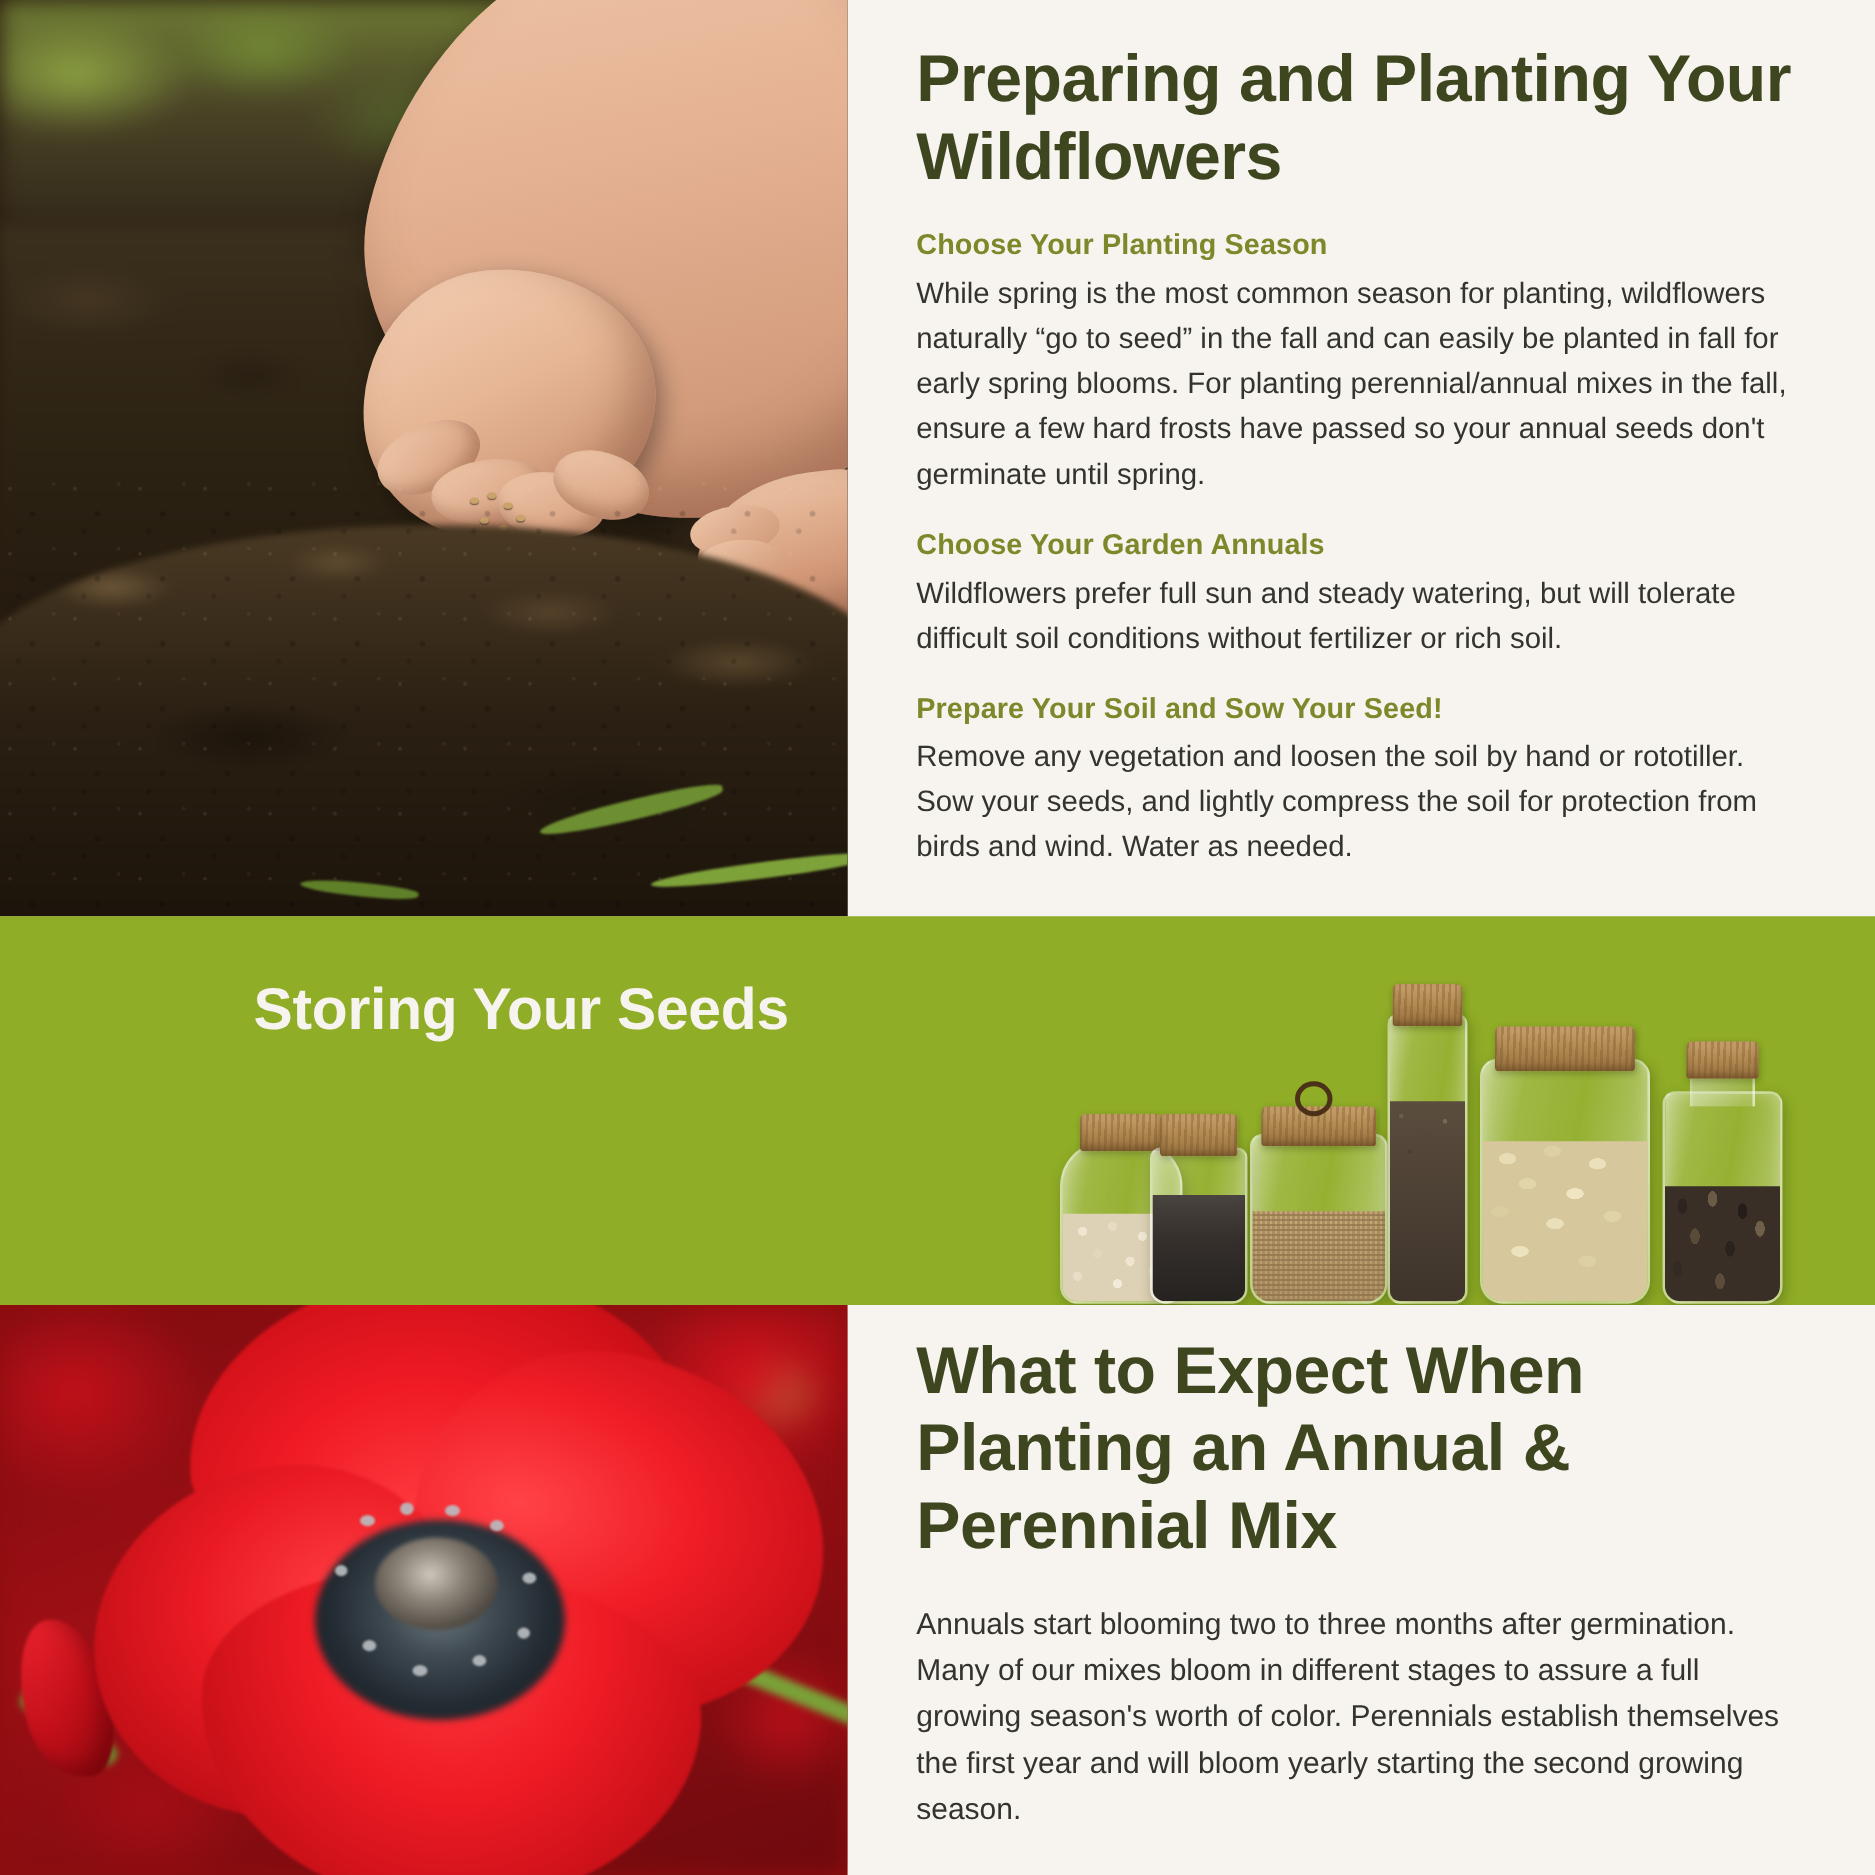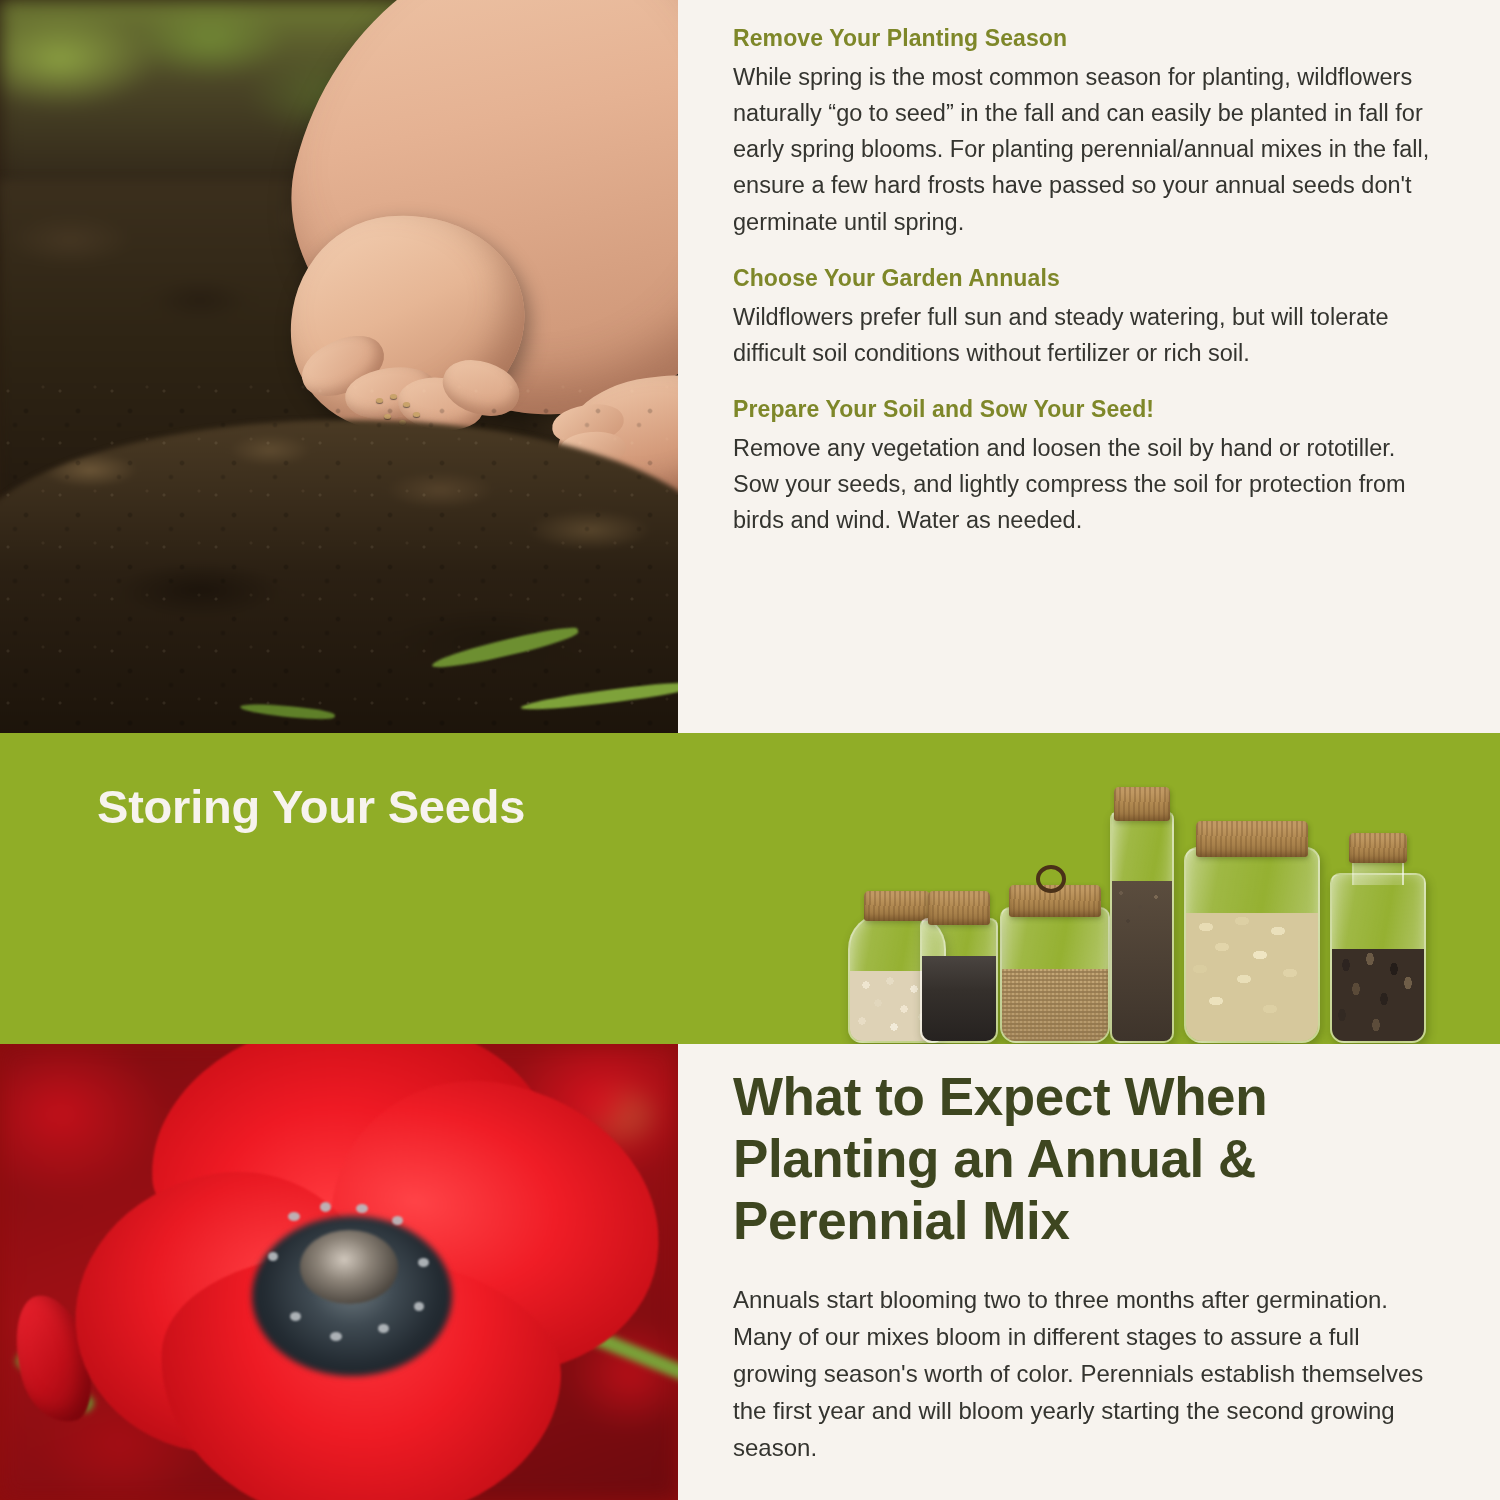--- a/index.html
+++ b/index.html
@@ -109,21 +109,21 @@
     color:#7e8729;font-weight:bold;font-size:23px;line-height:1.3;
     margin:0;padding-top:24px;letter-spacing:.1px;
   }
   .body-p{
     color:#34342f;font-size:23.5px;line-height:1.54;margin:0;padding-top:5px;
     max-width:706px;
   }
 
   
   .sec2{position:absolute;left:0;top:733px;width:1500px;height:311px;background:#90ad27;overflow:hidden;}
-  .sec2-text{position:absolute;left:97px;top:48px;width:640px;}
+  .sec2-text{position:absolute;left:97px;top:48px;width:640px;text-align:center;}
   .h2{color:#f7f3ee;font-weight:bold;font-size:47px;line-height:1.1;margin:0;letter-spacing:-.2px;}
   .green-p{color:#f4f2e4;font-size:23.5px;line-height:1.56;margin:0;padding-top:22px;max-width:632px;}
 
   .jars{position:absolute;left:848px;top:10px;width:600px;height:300px;}
   .jar{position:absolute;bottom:0;}
   .jar .glass{
     position:absolute;bottom:0;left:0;width:100%;
     background:linear-gradient(100deg,rgba(255,255,255,.46) 0%,rgba(255,255,255,.14) 22%,rgba(255,255,255,.05) 52%,rgba(255,255,255,.30) 88%,rgba(255,255,255,.10) 100%);
     border:2px solid rgba(255,255,255,.42);
     box-shadow:inset 0 0 12px rgba(255,255,255,.3), 2px 4px 10px rgba(40,55,5,.32);
@@ -307,22 +307,23 @@
         <div class="seed" style="left:37px;top:48px"></div>
       </div>
       <div class="soil-front"></div>
       <div class="soil-grain"></div>
       <div class="gb1 grass-blade"></div>
       <div class="gb2 grass-blade"></div>
       <div class="gb3 grass-blade"></div>
     </div>
 
     <div class="sec1-text">
-
-      <h2 class="sub-h">Remove Your Planting Season</h2>
+      <h1 class="h1">Preparing and Planting Your Wildflowers</h1>
+
+      <h2 class="sub-h">Choose Your Planting Season</h2>
       <p class="body-p">While spring is the most common season for planting, wildflowers naturally “go to seed” in the fall and can easily be planted in fall for early spring blooms. For planting perennial/annual mixes in the fall, ensure a few hard frosts have passed so your annual seeds don't germinate until spring.</p>
 
       <h2 class="sub-h">Choose Your Garden Annuals</h2>
       <p class="body-p">Wildflowers prefer full sun and steady watering, but will tolerate difficult soil conditions without fertilizer or rich soil.</p>
 
       <h2 class="sub-h">Prepare Your Soil and Sow Your Seed!</h2>
       <p class="body-p">Remove any vegetation and loosen the soil by hand or rototiller. Sow your seeds, and lightly compress the soil for protection from birds and wind. Water as needed.</p>
     </div>
   </section>
 

